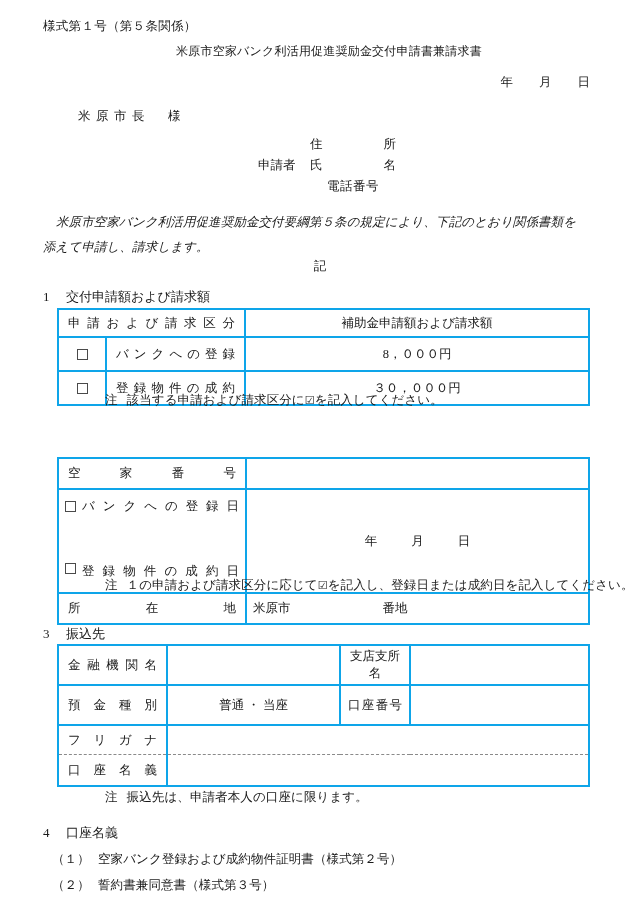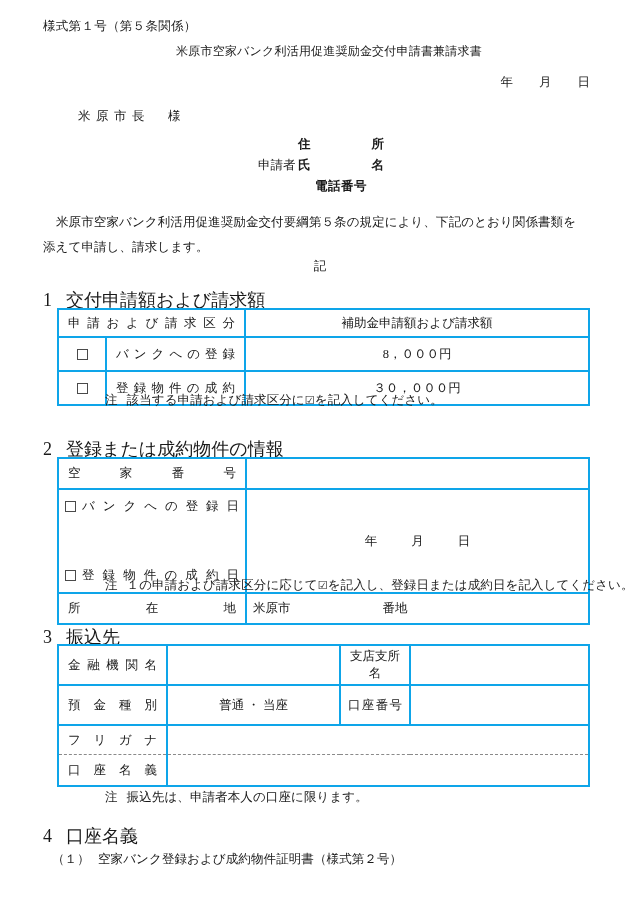--- a/index.html
+++ b/index.html
@@ -75,58 +75,58 @@
     line-height: 21px;
     white-space: nowrap;
   }
   .applicant-label {
     position: absolute;
     left: 0;
     top: 0;
   }
   .applicant-field {
     position: absolute;
-    left: 40px;
+    left: 52px;
     top: 0;
     width: 86px;
     text-align: justify;
     text-align-last: justify;
     display: block;
-    font-weight: bold;
   }
   .applicant-field.nospread {
     text-align-last: center;
     letter-spacing: 0.5px;
   }
 
   .intro {
     position: absolute;
     left: 43px;
     right: 50px;
     top: 210px;
     font-size: 12.5px;
     line-height: 25px;
     text-indent: 13px;
     letter-spacing: 0.1px;
+    font-style: italic;
   }
 
   .ki {
     position: absolute;
     left: 0;
     right: 0;
     top: 258px;
     text-align: center;
     font-size: 12.5px;
     padding-left: 10px;
   }
 
   
   .sec-head {
     position: absolute;
-    font-size: 18px;
+    font-size: 13px;
     white-space: nowrap;
   }
   .sec-head .num {
     display: inline-block;
     width: 23px;
   }
 
   
   table.grid {
     position: absolute;
@@ -270,43 +270,40 @@
         </td>
         <td class="c">３０，０００円</td>
       </tr>
     </tbody>
   </table>
 
   <div class="note" style="left:58px; top:392px;">
     <span class="lbl">注</span><span>該当する申請および請求区分に</span><span class="boxglyph">☑</span><span>を記入してください。</span>
   </div>
 
-  <div class="sec-head" style="left:43px; top:437px;">
-    <span class="num">2</span><span>登録または成約物件の情報</span>
-  </div>
 
   <table class="grid" style="left:57px; top:457px; width:531px;">
     <colgroup>
         <col style="width:188px">
         <col style="width:343px">
       </colgroup>
     <tbody>
       <tr>
         <td style="height:29px;">
           <span class="sp sp-wrap">空家番号</span>
         </td>
         <td></td>
       </tr>
       <tr>
         <td style="height:58px; padding:4px 6px;">
           <div style="display:flex; align-items:center; height:25px;">
             <span class="chk-inline"></span>
             <span class="sp" style="flex:1;">バンクへの登録日</span>
           </div>
-          <div style="display:flex; align-items:center; height:25px;margin-top:44px;">
+          <div style="display:flex; align-items:flex-start; height:25px;margin-top:44px;">
             <span class="chk-inline"></span>
             <span class="sp" style="flex:1;">登録物件の成約日</span>
           </div>
         </td>
         <td class="dateline-cell">
           <span class="y">年</span><span class="m">月</span><span class="d">日</span>
         </td>
       </tr>
       <tr>
         <td style="height:29px;">
@@ -372,14 +369,17 @@
     <span class="lbl">注</span><span>振込先は、申請者本人の口座に限ります。</span>
   </div>
 
   <div class="sec-head" style="left:43px; top:824px;">
     <span class="num">4</span><span>口座名義</span>
   </div>
 
   <div class="attach-item" style="left:52px; top:851px;">
     <span class="idx">（１）</span><span>空家バンク登録および成約物件証明書（様式第２号）</span>
   </div>
+  <div class="attach-item" style="left:52px; top:877px;">
+    <span class="idx">（２）</span><span>誓約書兼同意書（様式第３号）</span>
+  </div>
 
 </div>
 
 </body></html>

